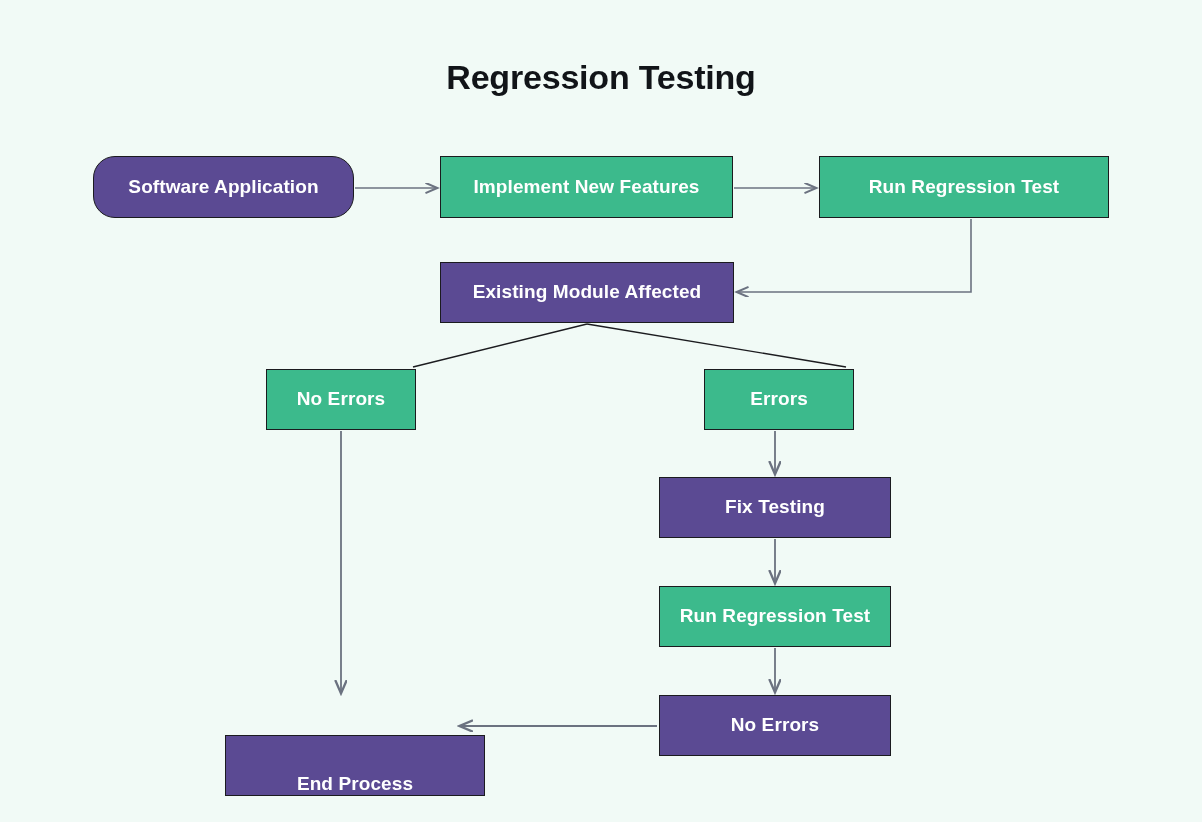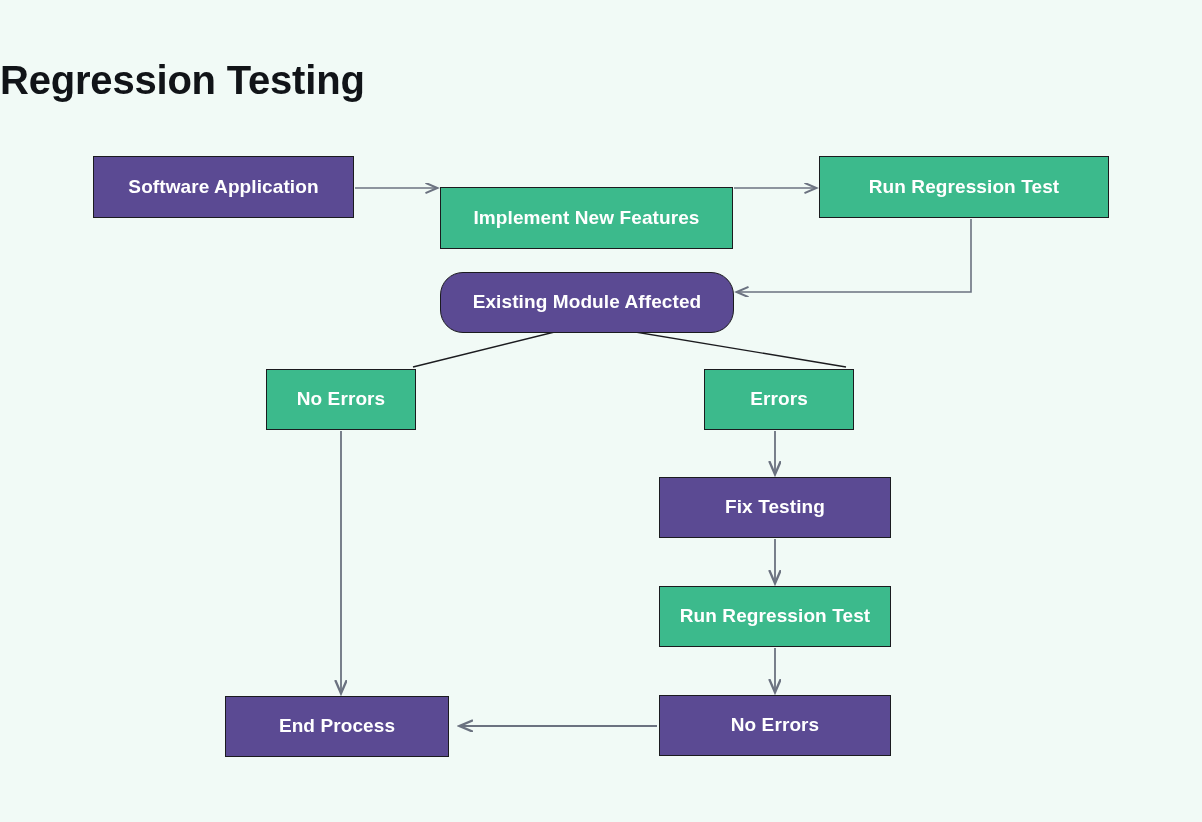--- a/index.html
+++ b/index.html
@@ -17,21 +17,22 @@
     position: relative;
     width: 1202px;
     height: 822px;
     background: #f1faf6;
   }
   #title {
     position: absolute;
     left: 0;
     top: 58px;
     width: 1202px;
-    font-size: 40px;
+    text-align: center;
+    font-size: 34px;
     font-weight: bold;
     color: #111418;
     letter-spacing: -0.2px;
   }
   #edges {
     position: absolute;
     left: 0;
     top: 0;
     width: 1202px;
     height: 822px;
@@ -86,33 +87,33 @@
 
     <line x1="775" y1="431" x2="775" y2="474" stroke="#6b7280" stroke-width="1.8" marker-end="url(#arrowGray)"></line>
 
     <line x1="775" y1="539" x2="775" y2="583" stroke="#6b7280" stroke-width="1.8" marker-end="url(#arrowGray)"></line>
 
     <line x1="775" y1="648" x2="775" y2="692" stroke="#6b7280" stroke-width="1.8" marker-end="url(#arrowGray)"></line>
 
     <line x1="657" y1="726" x2="460" y2="726" stroke="#6b7280" stroke-width="1.8" marker-end="url(#arrowGray)"></line>
   </svg>
 
-  <div class="node purple" style="left:93px; top:156px; width:261px; height:62px;">
+  <div class="node purple" style="left:93px; top:156px; width:261px; height:62px;border-radius:22px;">
     <span>Software Application</span>
   </div>
 
-  <div class="node green" style="left:440px; top:156px; width:293px; height:62px;margin-top:31px;">
+  <div class="node green" style="left:440px; top:156px; width:293px; height:62px;">
     <span>Implement New Features</span>
   </div>
 
   <div class="node green" style="left:819px; top:156px; width:290px; height:62px;">
     <span>Run Regression Test</span>
   </div>
 
-  <div class="node purple" style="left:440px; top:272px; width:294px; height:61px;border-radius:23px;">
+  <div class="node purple" style="left:440px; top:262px; width:294px; height:61px;">
     <span>Existing Module Affected</span>
   </div>
 
   <div class="node green" style="left:266px; top:369px; width:150px; height:61px;">
     <span>No Errors</span>
   </div>
 
   <div class="node green" style="left:704px; top:369px; width:150px; height:61px;">
     <span>Errors</span>
   </div>
@@ -122,17 +123,17 @@
   </div>
 
   <div class="node green" style="left:659px; top:586px; width:232px; height:61px;">
     <span>Run Regression Test</span>
   </div>
 
   <div class="node purple" style="left:659px; top:695px; width:232px; height:61px;">
     <span>No Errors</span>
   </div>
 
-  <div class="node purple" style="left:225px; top:696px; width:224px; height:61px;">
+  <div class="node purple" style="left:225px; top:735px; width:260px; height:61px;align-items:flex-end;">
     <span>End Process</span>
   </div>
 
 </div>
 
 </body></html>

